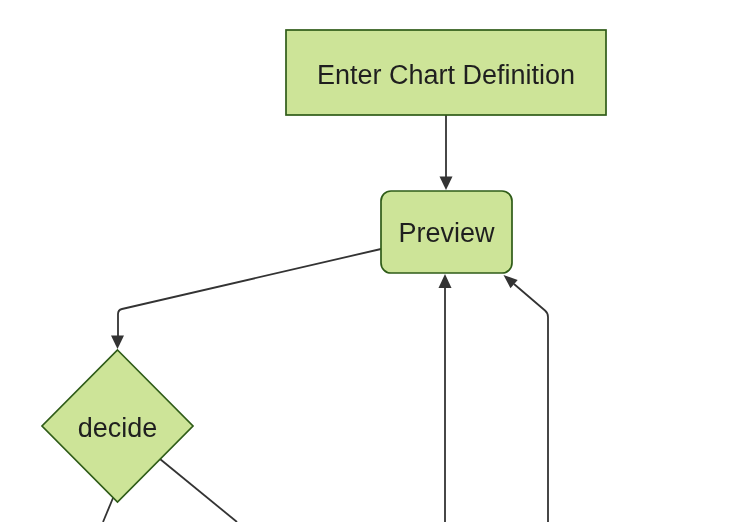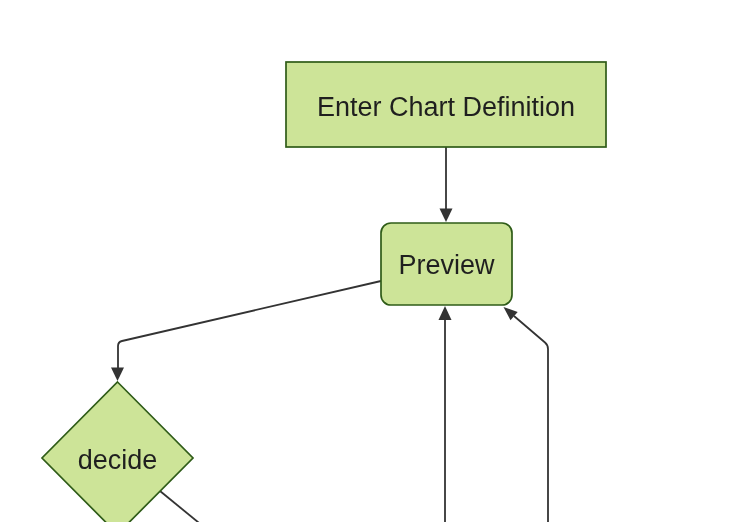--- a/index.html
+++ b/index.html
@@ -9,21 +9,21 @@
     --text-color: #1f1f1f;
     --background: #ffffff;
   }
   * { margin: 0; padding: 0; box-sizing: border-box; }
   html, body {
     width: 740px; height: 522px;
     background: var(--background);
     overflow: hidden;
     font-family: "Liberation Sans", "DejaVu Sans", sans-serif;
   }
-  .diagram-wrap { width: 740px; height: 384px; margin-top: 32px; }
+  .diagram-wrap { width: 740px; height: 384px; }
   svg { display: block; }
   .edge {
     stroke: var(--edge-color);
     stroke-width: 1.8;
     fill: none;
     stroke-linejoin: round;
     stroke-linecap: butt;
   }
   .arrowhead {
     fill: var(--edge-color);

